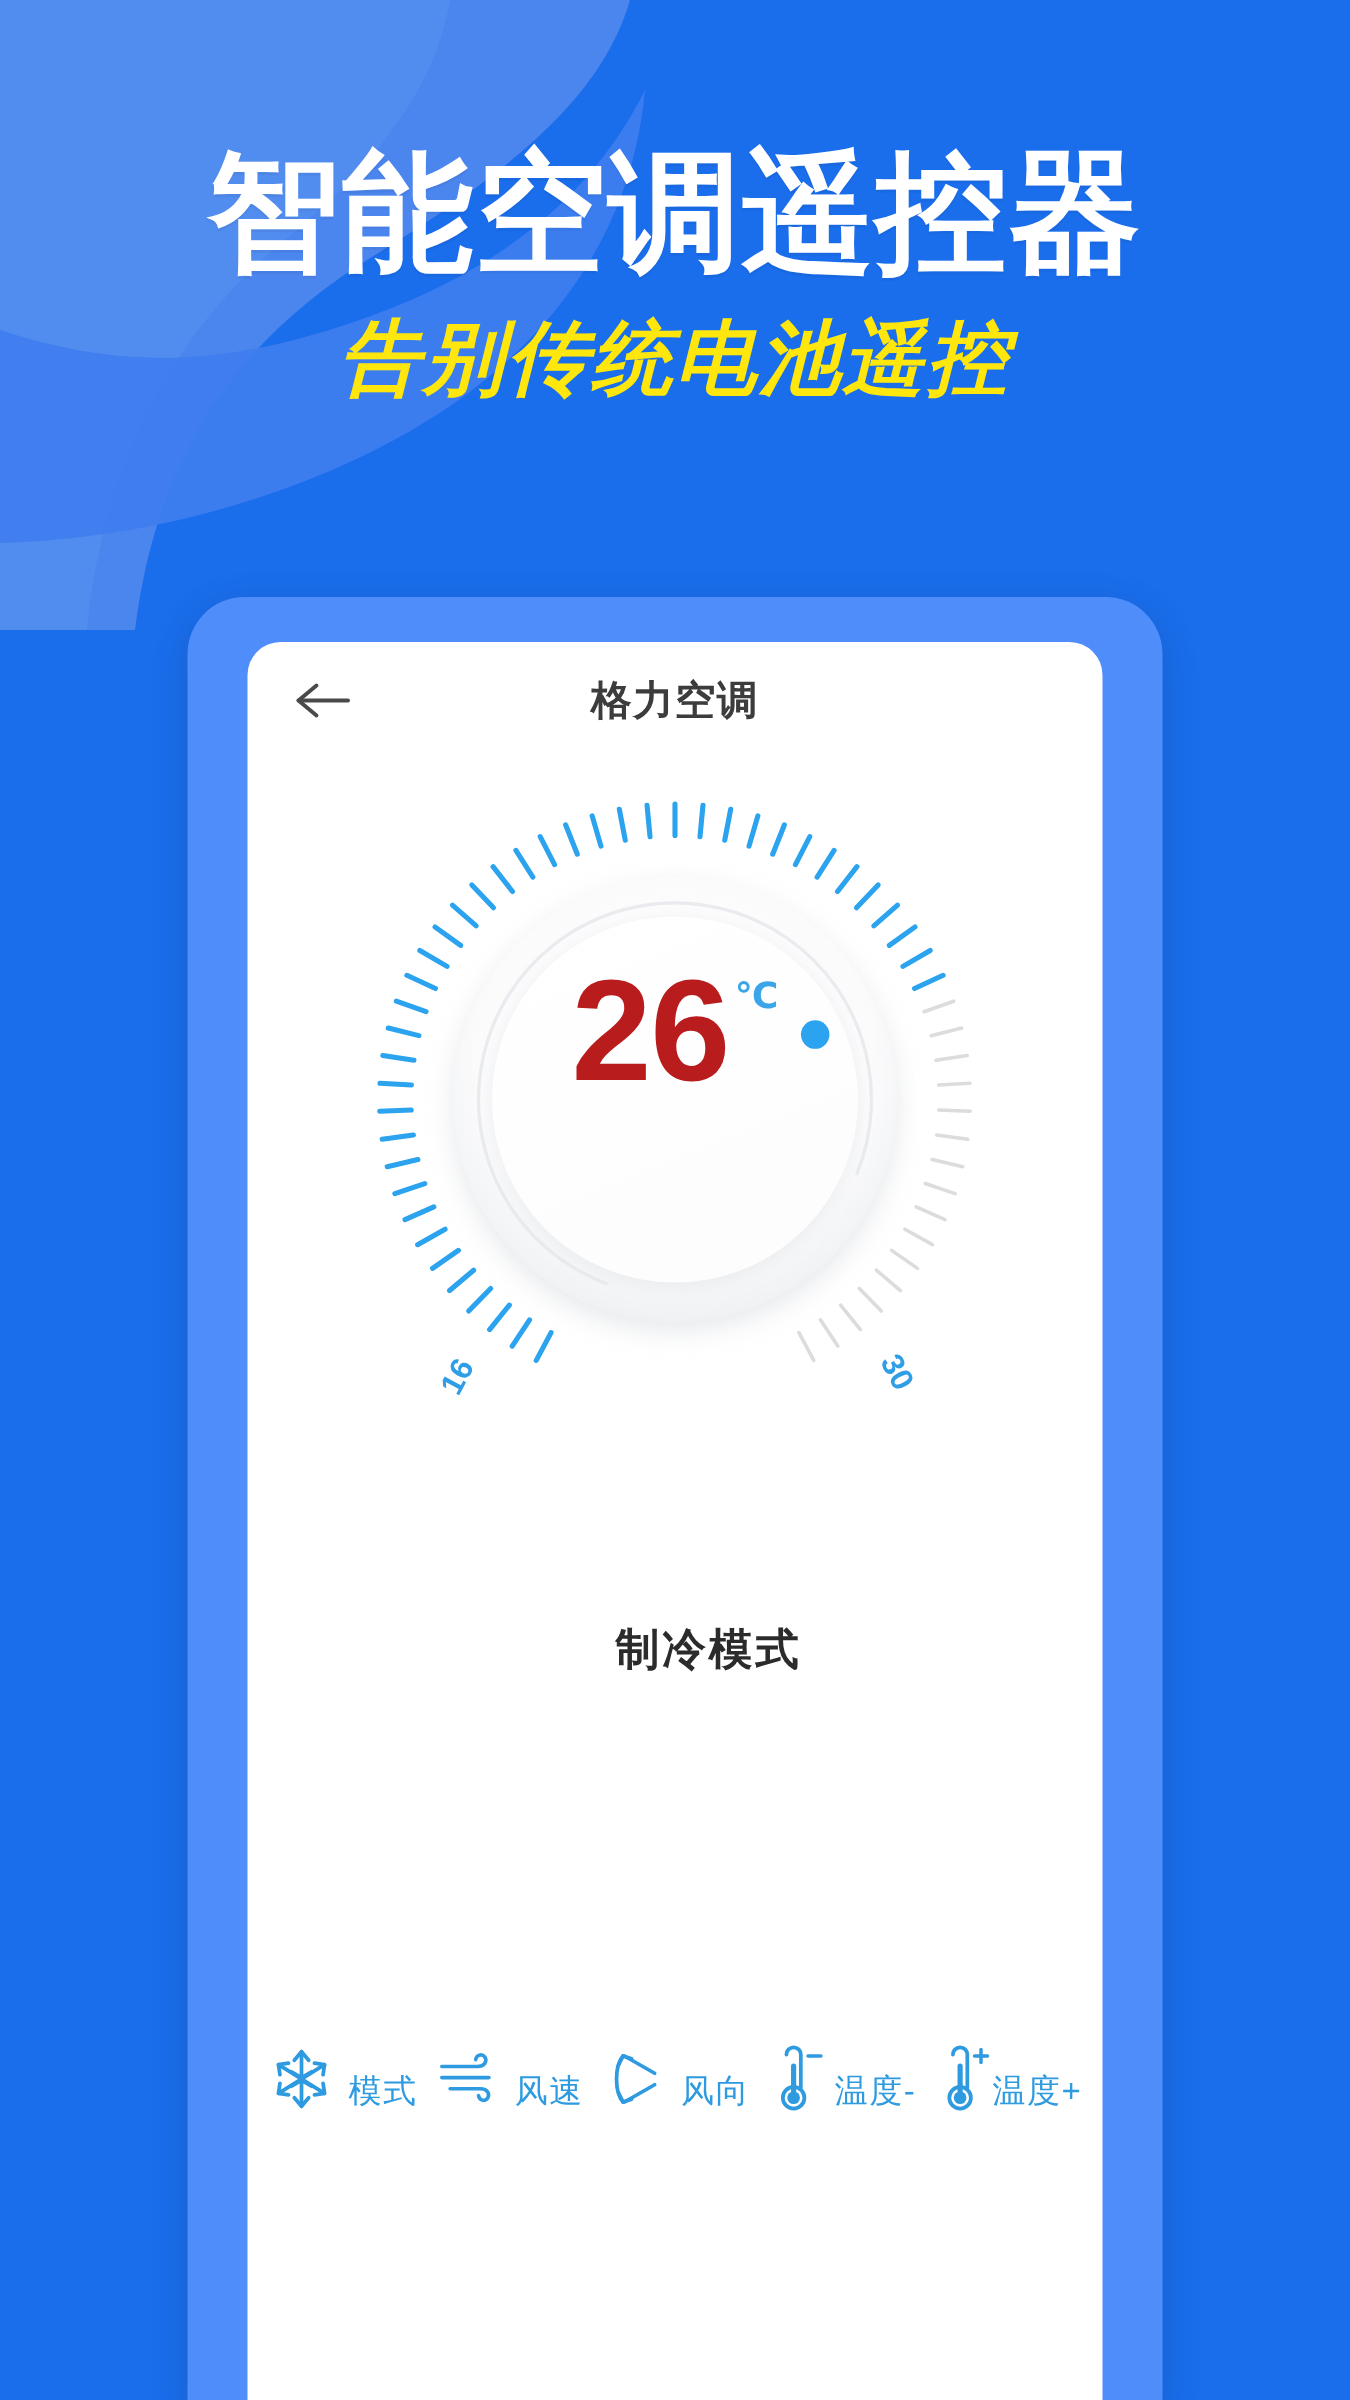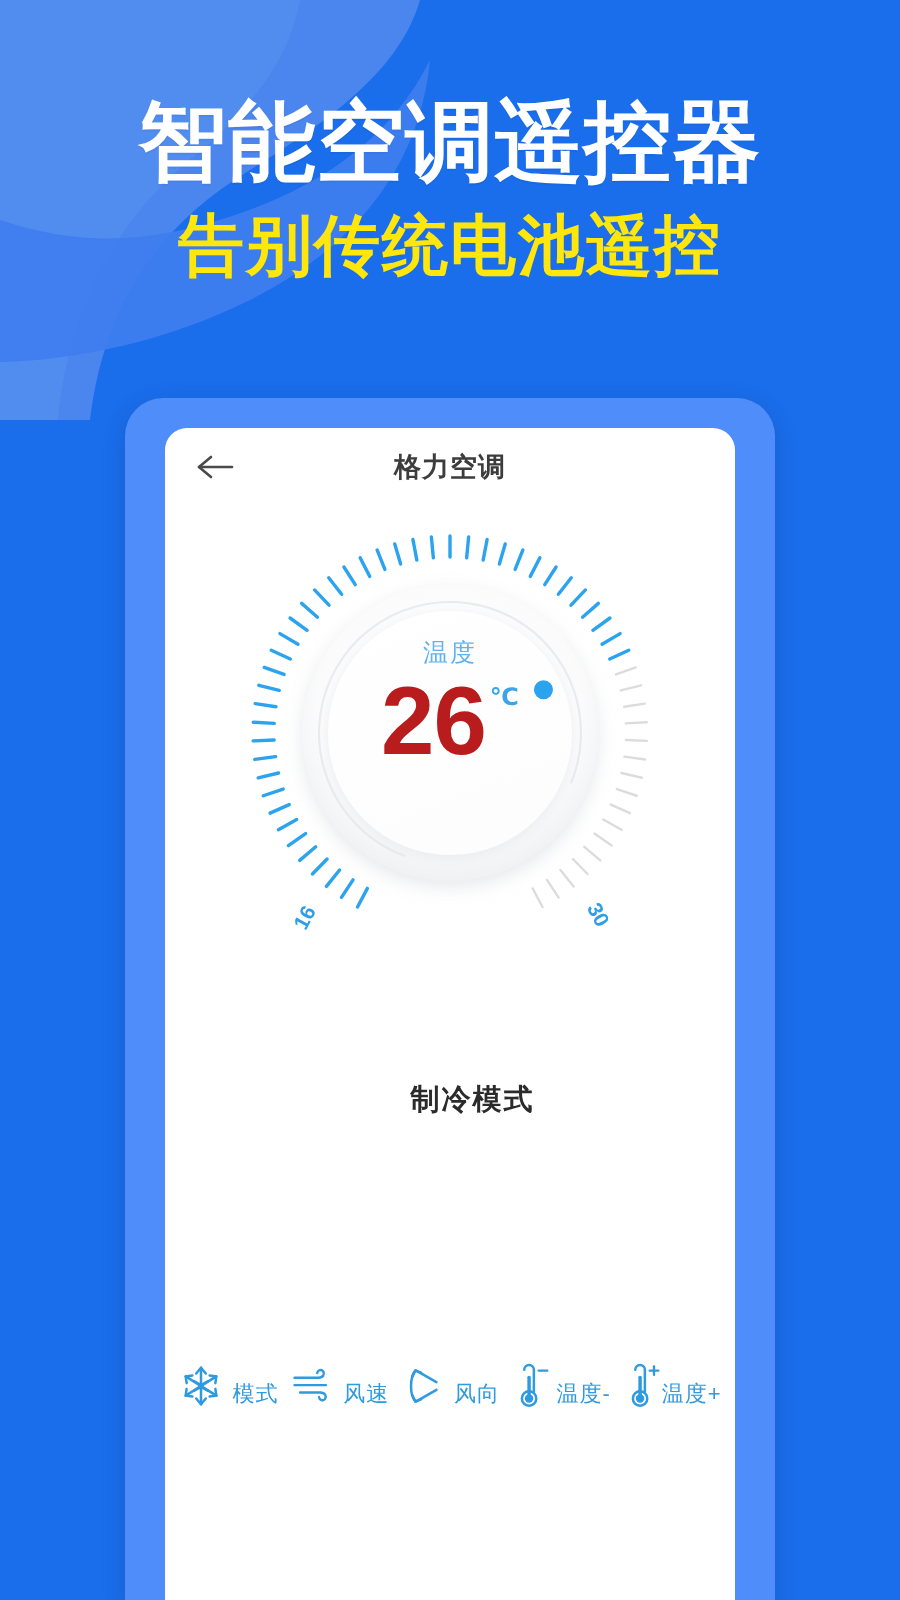--- a/index.html
+++ b/index.html
@@ -42,23 +42,24 @@
     font-size: 88px;
     line-height: 1.0;
     font-weight: 700;
     color: #ffffff;
     letter-spacing: 1px;
     white-space: nowrap;
     text-shadow: 0 2px 0 rgba(0,0,0,0.04);
   }
   .hero-subtitle {
     margin-top: 26px;
-    font-size: 66px;
+    font-size: 54px;
     line-height: 1.0;
     font-weight: 700;
+    font-style: italic;
     color: #ffe70d;
     letter-spacing: 2px;
     white-space: nowrap;
   }
 
   
   .phone-frame {
     position: absolute;
     left: 125px;
     top: 398px;
@@ -326,21 +327,20 @@
             <line x1="292.63" y1="370.40" x2="302.49" y2="388.94" stroke="#dcdcdc" stroke-width="2.4" stroke-linecap="round"></line>
           </g>
 
         <circle id="dial-dot" cx="303.46" cy="171.70" r="9.5" fill="#2ba3ee"></circle>
 
         <text id="dial-min" x="71" y="403" fill="#2f9ee6" font-size="21" font-weight="700" font-family="Liberation Sans, sans-serif" text-anchor="middle" transform="rotate(-62 71 403)">16</text>
         <text id="dial-max" x="352" y="400" fill="#2f9ee6" font-size="21" font-weight="700" font-family="Liberation Sans, sans-serif" text-anchor="middle" transform="rotate(62 352 400)">30</text>
       </svg>
 
       <div class="dial-center-text">
-        <div class="temp-label">温度</div>
         <div class="temp-value-row">
           <span class="temp-value">26</span>
           <span class="temp-unit">℃</span>
         </div>
       </div>
     </div>
 
     <div class="mode-block">
       <div class="mode-name">制冷模式</div>
     </div>

